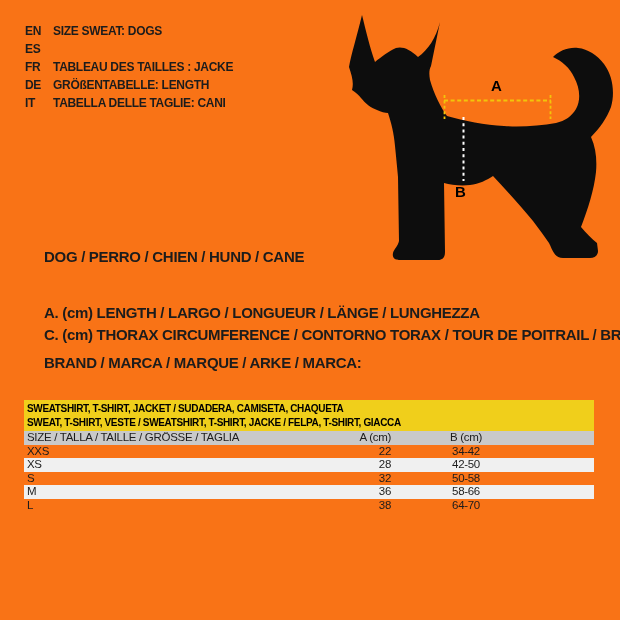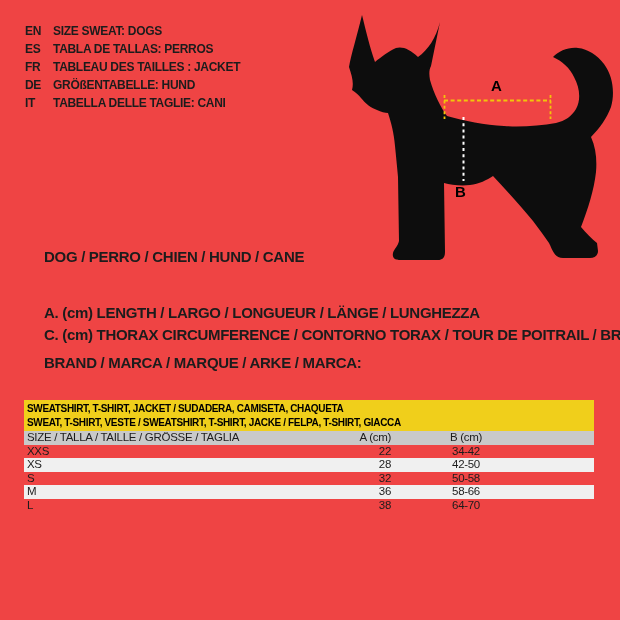--- a/index.html
+++ b/index.html
@@ -1,17 +1,17 @@
 <!DOCTYPE html>
 <html><head>
 <meta charset="utf-8">
 <style>
   html,body{margin:0;padding:0;background:#ffffff;}
   .canvas{
-    position:relative;width:620px;height:620px;background:#ef4444;overflow:hidden;
+    position:relative;width:620px;height:620px;background:#f97316;overflow:hidden;
     font-family:"Liberation Sans","DejaVu Sans",sans-serif;color:#1c1c1c;
   }
   
   .lang-block{position:absolute;left:25px;top:22px;}
   .lang-row{display:flex;height:18px;line-height:18px;font-size:12px;font-weight:600;letter-spacing:-0.3px;}
   .lang-code{width:28px;flex:0 0 28px;}
   .lang-label{white-space:nowrap;}
   
   .dog-svg{position:absolute;left:0;top:0;}
   .measure-label{position:absolute;font-size:15px;font-weight:700;color:#000;letter-spacing:-0.3px;}
@@ -38,29 +38,28 @@
 
 <div class="canvas">
 
   <div class="lang-block">
     <div class="lang-row">
       <span class="lang-code">EN</span>
       <span class="lang-label">SIZE SWEAT: DOGS</span>
     </div>
     <div class="lang-row">
       <span class="lang-code">ES</span>
-      <span class="lang-label">TABLA DE TALLAS: PERROS</span>
     </div>
     <div class="lang-row">
       <span class="lang-code">FR</span>
-      <span class="lang-label">TABLEAU DES TAILLES : JACKET</span>
+      <span class="lang-label">TABLEAU DES TAILLES : JACKE</span>
     </div>
     <div class="lang-row">
       <span class="lang-code">DE</span>
-      <span class="lang-label">GRÖßENTABELLE: HUND</span>
+      <span class="lang-label">GRÖßENTABELLE: LENGTH</span>
     </div>
     <div class="lang-row">
       <span class="lang-code">IT</span>
       <span class="lang-label">TABELLA DELLE TAGLIE: CANI</span>
     </div>
   </div>
 
   <svg class="dog-svg" width="620" height="620" viewBox="0 0 620 620" aria-hidden="true">
     <path fill="#0D0D0D" d="
       M362 15

